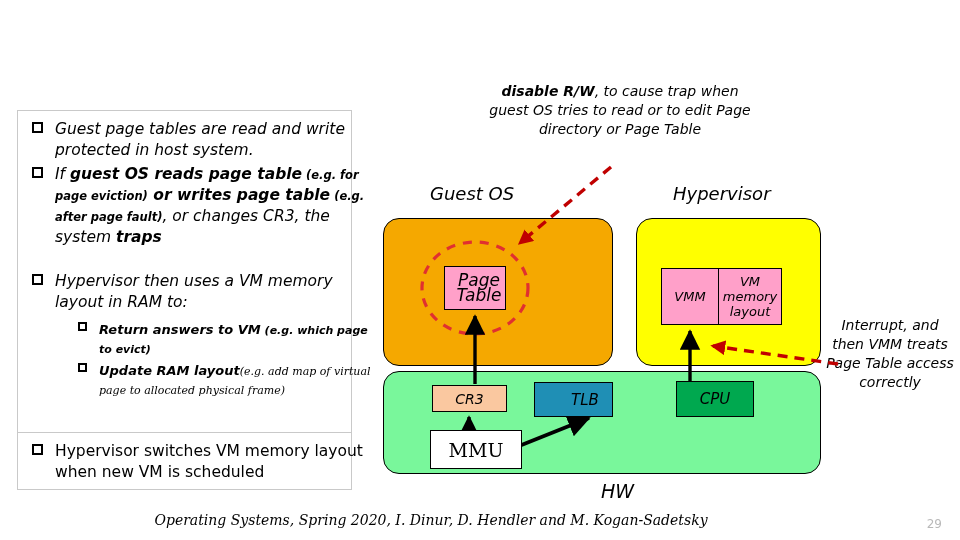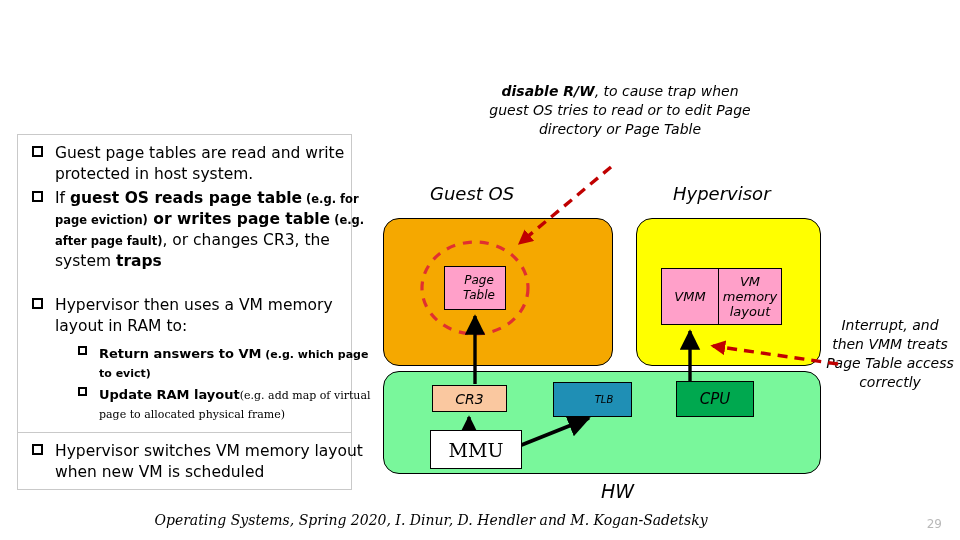--- a/index.html
+++ b/index.html
@@ -34,21 +34,21 @@
     white-space: nowrap;
   }
 
   
   .panel {
     position: absolute;
     border: 1px solid #c9c9c9;
     background: #ffffff;
     box-sizing: border-box;
   }
-  #panel-main  { left: 17px; top: 134px; width: 335px; height: 348px; }
+  #panel-main  { left: 17px; top: 110px; width: 335px; height: 348px; font-style: italic; }
   #panel-last  { left: 17px; top: 432px; width: 335px; height: 58px; }
 
   .bullet {
     position: relative;
     padding-left: 31px;
     margin: 0;
   }
   .bullet .box-glyph {
     position: absolute;
     left: 8px;
@@ -144,37 +144,37 @@
     box-sizing: border-box;
     display: flex;
     align-items: center;
     justify-content: center;
     text-align: center;
     font-family: "DejaVu Sans", sans-serif;
     font-style: italic;
   }
   #box-page-table {
     left: 444px; top: 266px; width: 62px; height: 44px;
-    background: #ffa0c9; font-size: 12px; line-height: 15px; padding-left: 8px;
+    background: #ffa0c9; font-size: 17px; line-height: 15px; padding-left: 8px;
   }
   #box-vmm {
     left: 661px; top: 268px; width: 58px; height: 57px;
     background: #ffa0c9; font-size: 13px;
   }
   #box-vm-layout {
     left: 718px; top: 268px; width: 64px; height: 57px;
     background: #ffa0c9; font-size: 13px; line-height: 15px;
   }
   #box-cr3 {
     left: 432px; top: 385px; width: 75px; height: 27px;
     background: #fac8a0; font-size: 14px;
   }
   #box-tlb {
-    left: 553px; top: 382px; width: 79px; height: 35px;
-    background: #1f8fb5; font-size: 10px; padding-left: 23px;
+    left: 534px; top: 382px; width: 79px; height: 35px;
+    background: #1f8fb5; font-size: 15px; padding-left: 23px;
   }
   #box-cpu {
     left: 676px; top: 381px; width: 78px; height: 36px;
     background: #00a84f; font-size: 15px;
   }
   #box-mmu {
     left: 430px; top: 430px; width: 92px; height: 39px;
     background: #ffffff;
     font-family: "DejaVu Serif", serif;
     font-style: normal;

